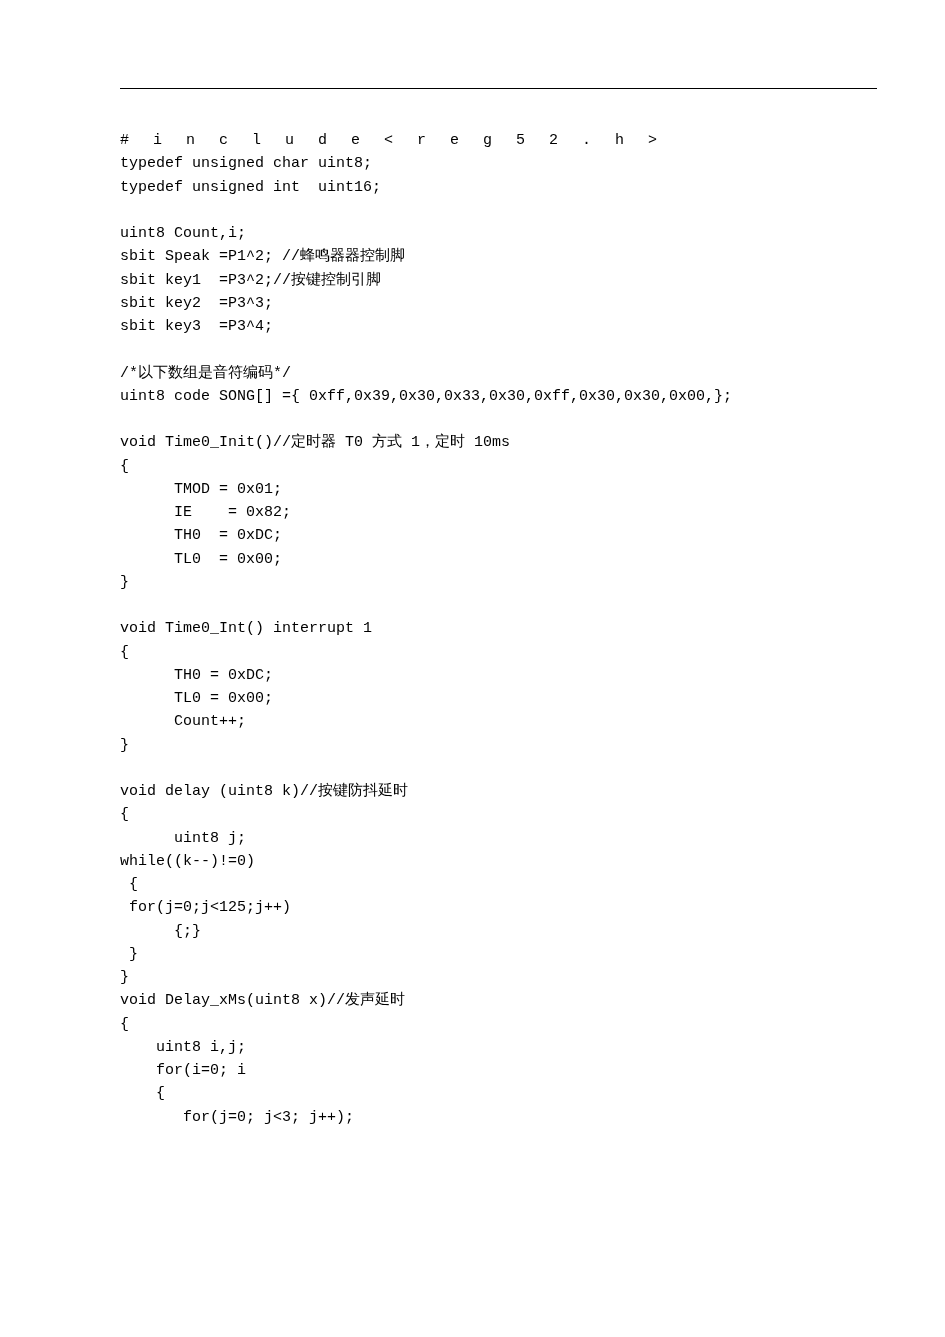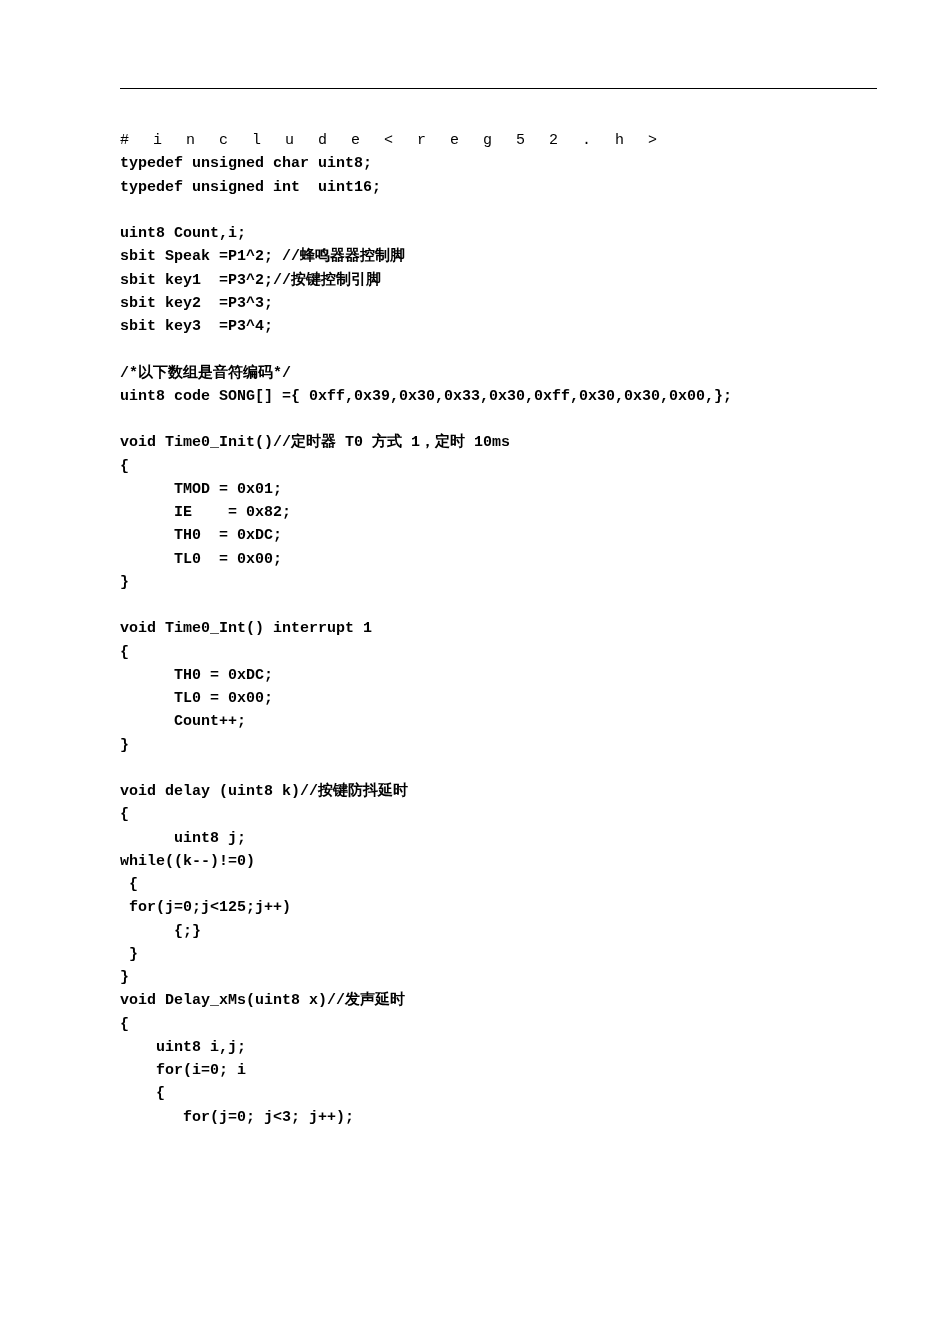--- a/index.html
+++ b/index.html
@@ -24,21 +24,20 @@
     margin: 0 0 40px 0;
     width: 100%;
   }
   pre.code {
     margin: 0;
     font-family: "Courier New", "SimSun", monospace;
     font-size: 15px;
     line-height: 1.55;
     white-space: pre;
     letter-spacing: 0;
-    font-weight: bold;
   }
   .wide {
     display: block;
     letter-spacing: 24px;
     font-family: "Courier New", monospace;
   }
 </style>
 </head>
 <body>
 

